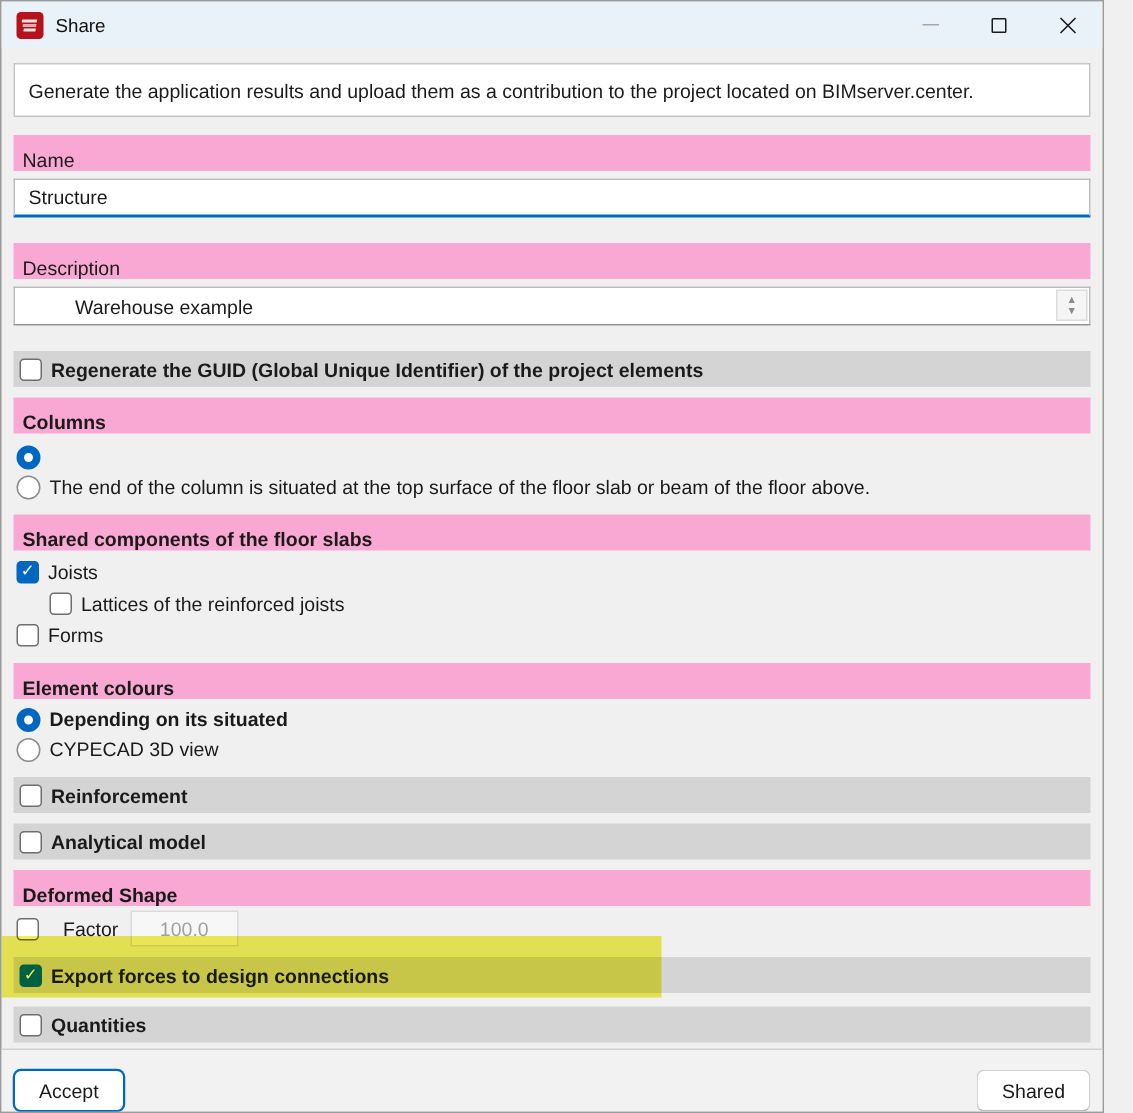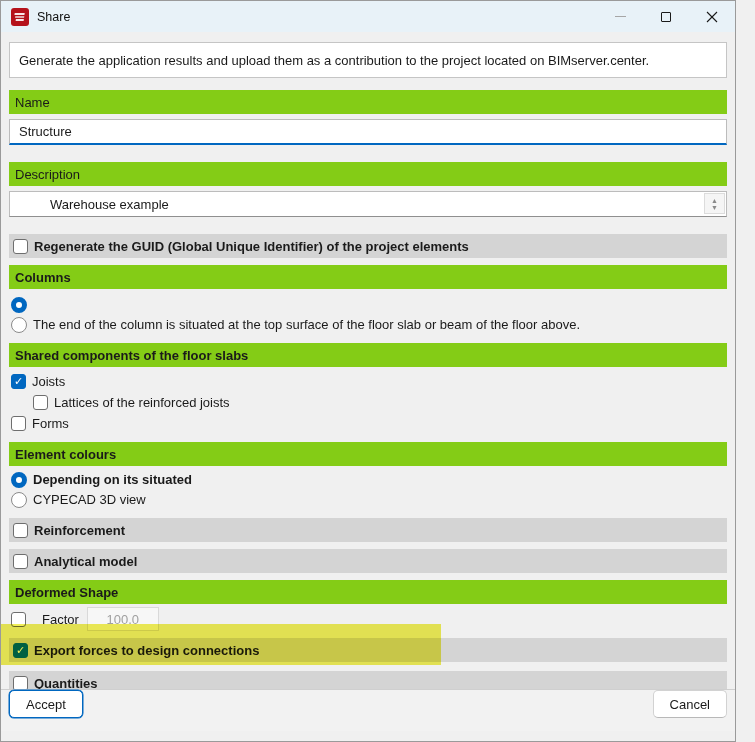--- a/index.html
+++ b/index.html
@@ -55,22 +55,22 @@
     margin-top: 10px;
     height: 36px;
     background: #ffffff;
     border: 1px solid #c5c5c5;
     display: flex; align-items: center;
     padding: 0 9px;
   }
 
   .section-bar {
     height: 24px;
-    background: #84cc16;
-    display: flex; align-items: center;
+    background: #f9a8d4;
+    display: flex; align-items: flex-end;
     padding: 0 6px;
   }
   .section-bar.hdr-bold { font-weight: bold; }
 
   .field {
     position: relative;
     height: 26px;
     background: #fff;
   }
   .field input {
@@ -161,25 +161,25 @@
     width: 440px; height: 41px;
     background: #f0ee4e;
     mix-blend-mode: multiply;
     opacity: 0.95;
     pointer-events: none;
   }
 
   
   .footer {
     position: absolute;
-    left: 0; right: 0; bottom: 10px;
+    left: 0; right: 0; bottom: 0;
     height: 42px;
     background: #f2f2f2;
     border-top: 1px solid #cfcfcf;
-    display: flex; align-items: flex-start;
+    display: flex; align-items: flex-end;
     padding: 0 8px;
   }
   .btn {
     height: 28px;
     padding: 0 16px;
     background: #ffffff;
     border-radius: 5px;
     font-family: "Liberation Sans", "DejaVu Sans", sans-serif;
     font-size: 13px;
     color: #1a1a1a;
@@ -338,16 +338,16 @@
       <span class="checkbox"></span>
       <span class="lbl bold">Quantities</span>
     </div>
 
   </div>
 
   <div class="highlight-overlay"></div>
 
   <div class="footer">
     <button class="btn btn-accept">Accept</button>
-    <button class="btn btn-cancel">Cancel</button>
+    <button class="btn btn-cancel">Shared</button>
   </div>
 
 </div>
 
 </body></html>

